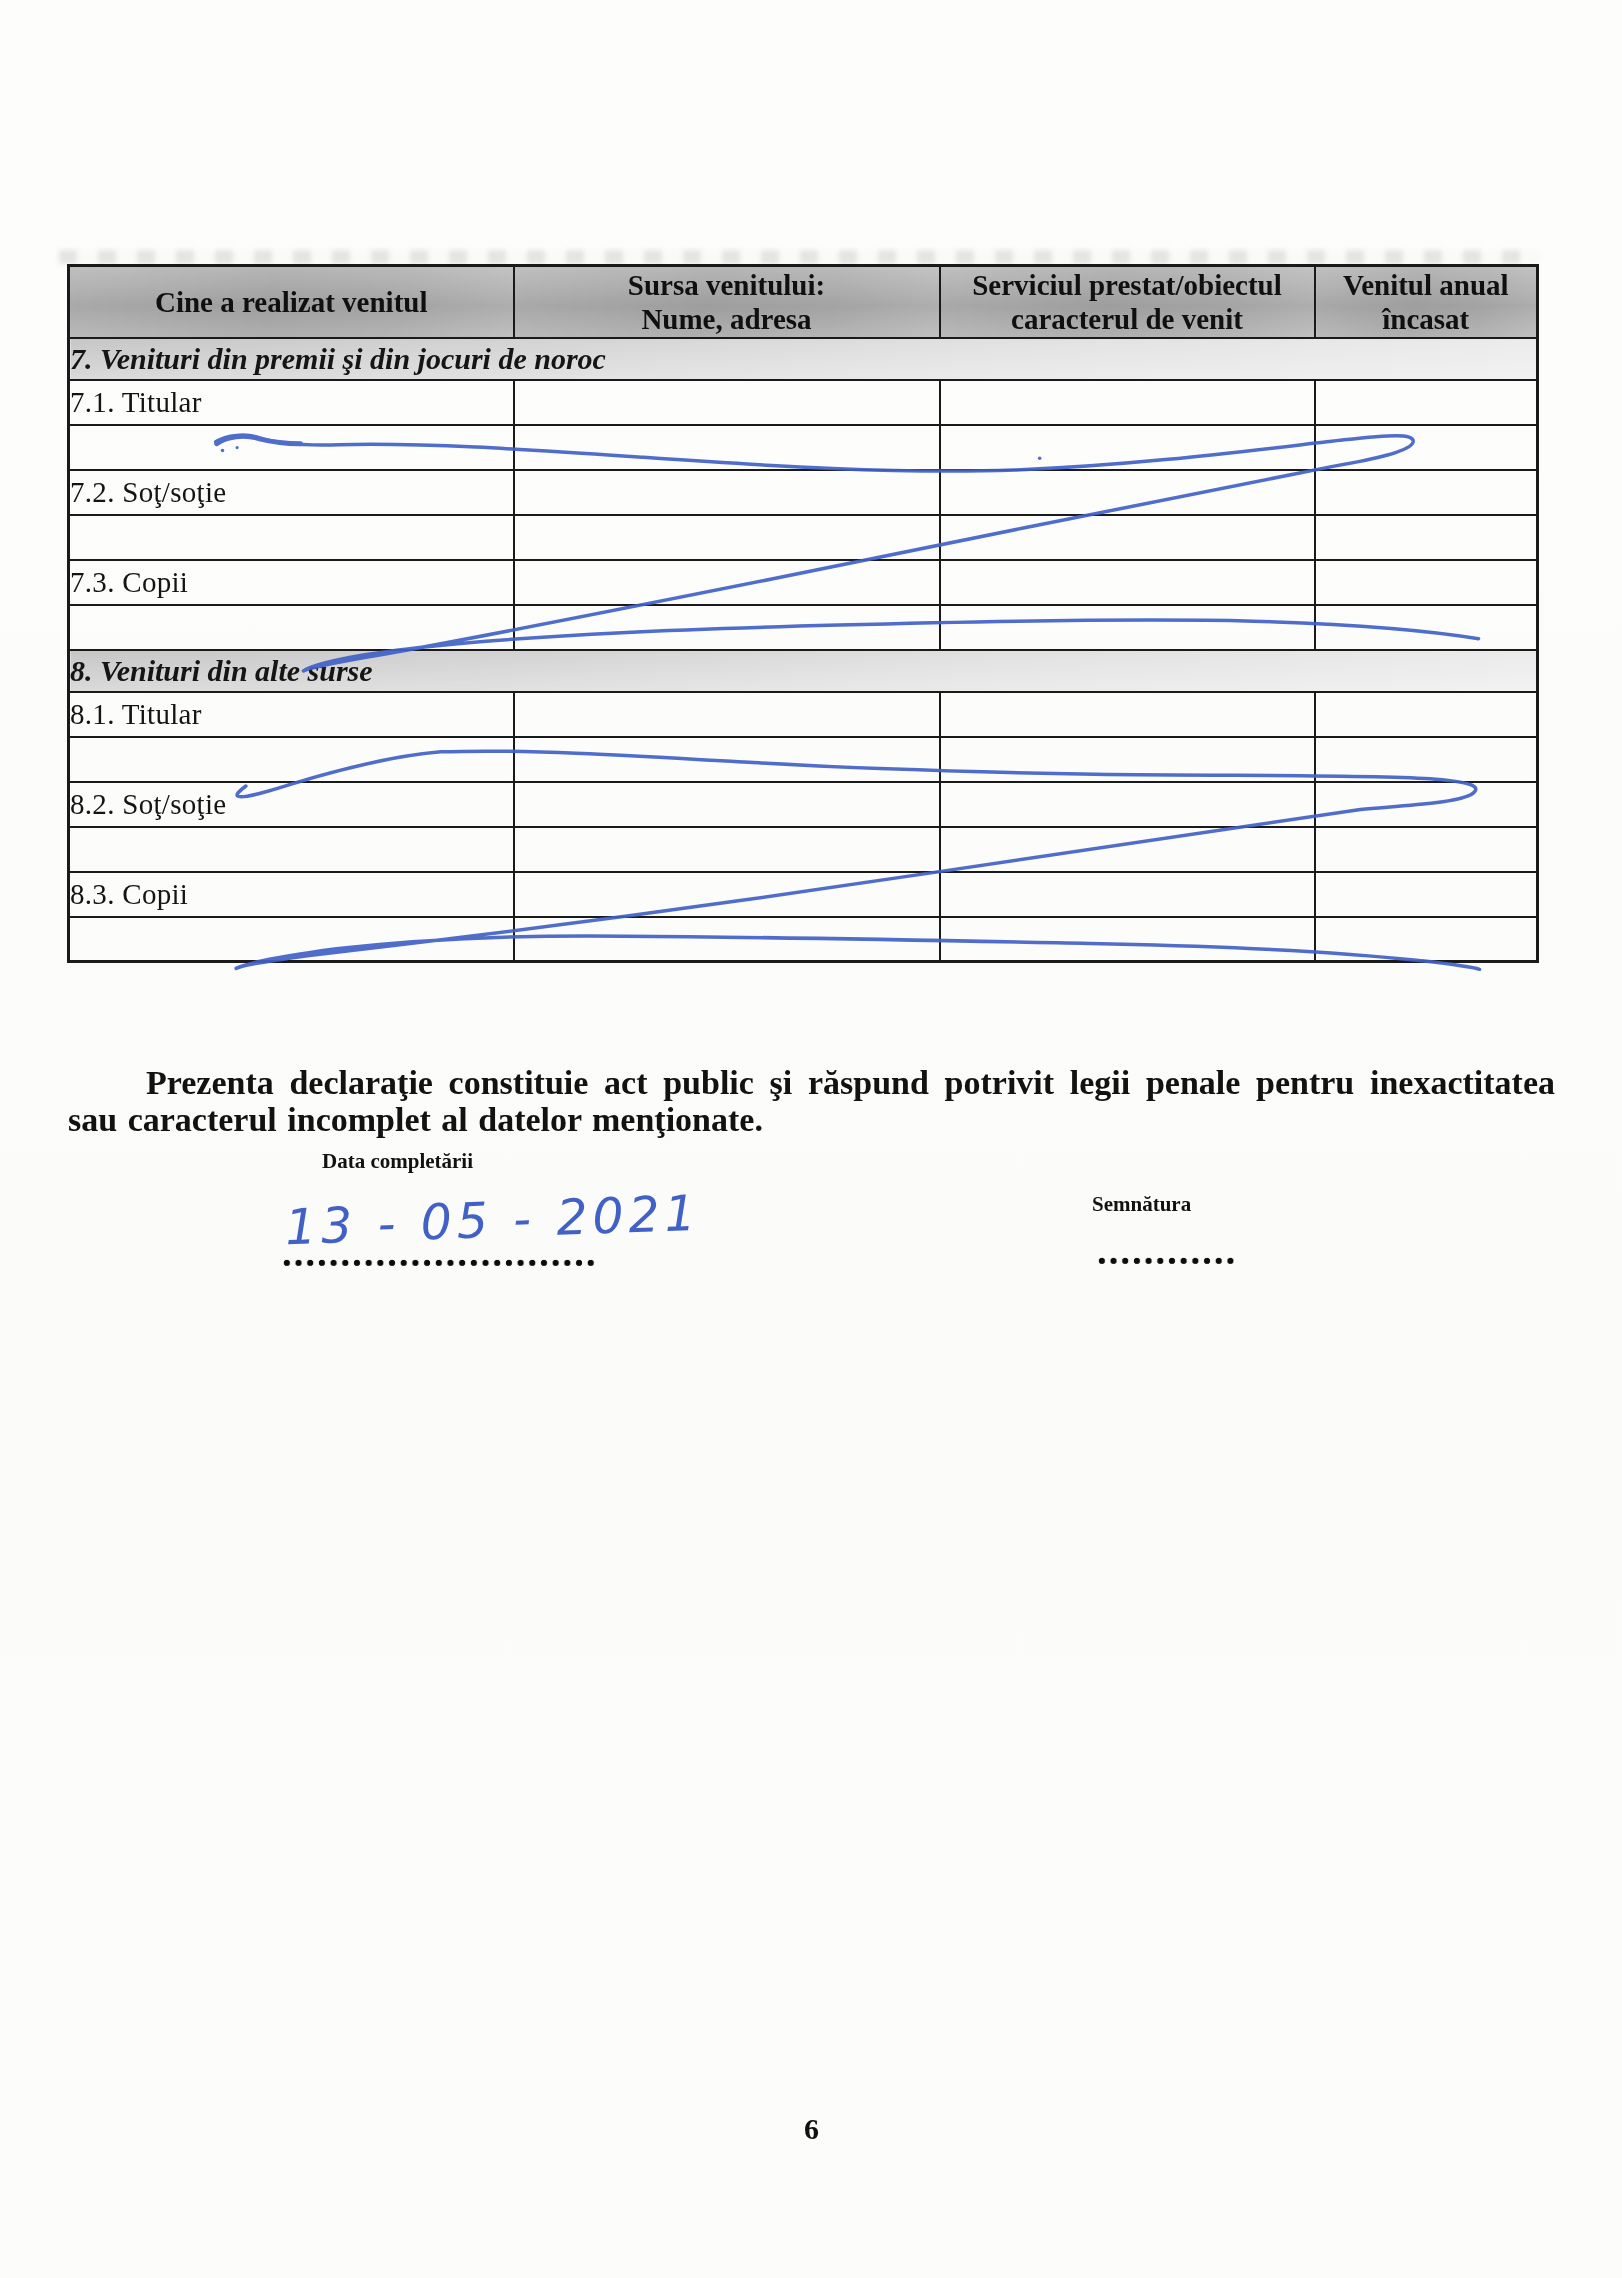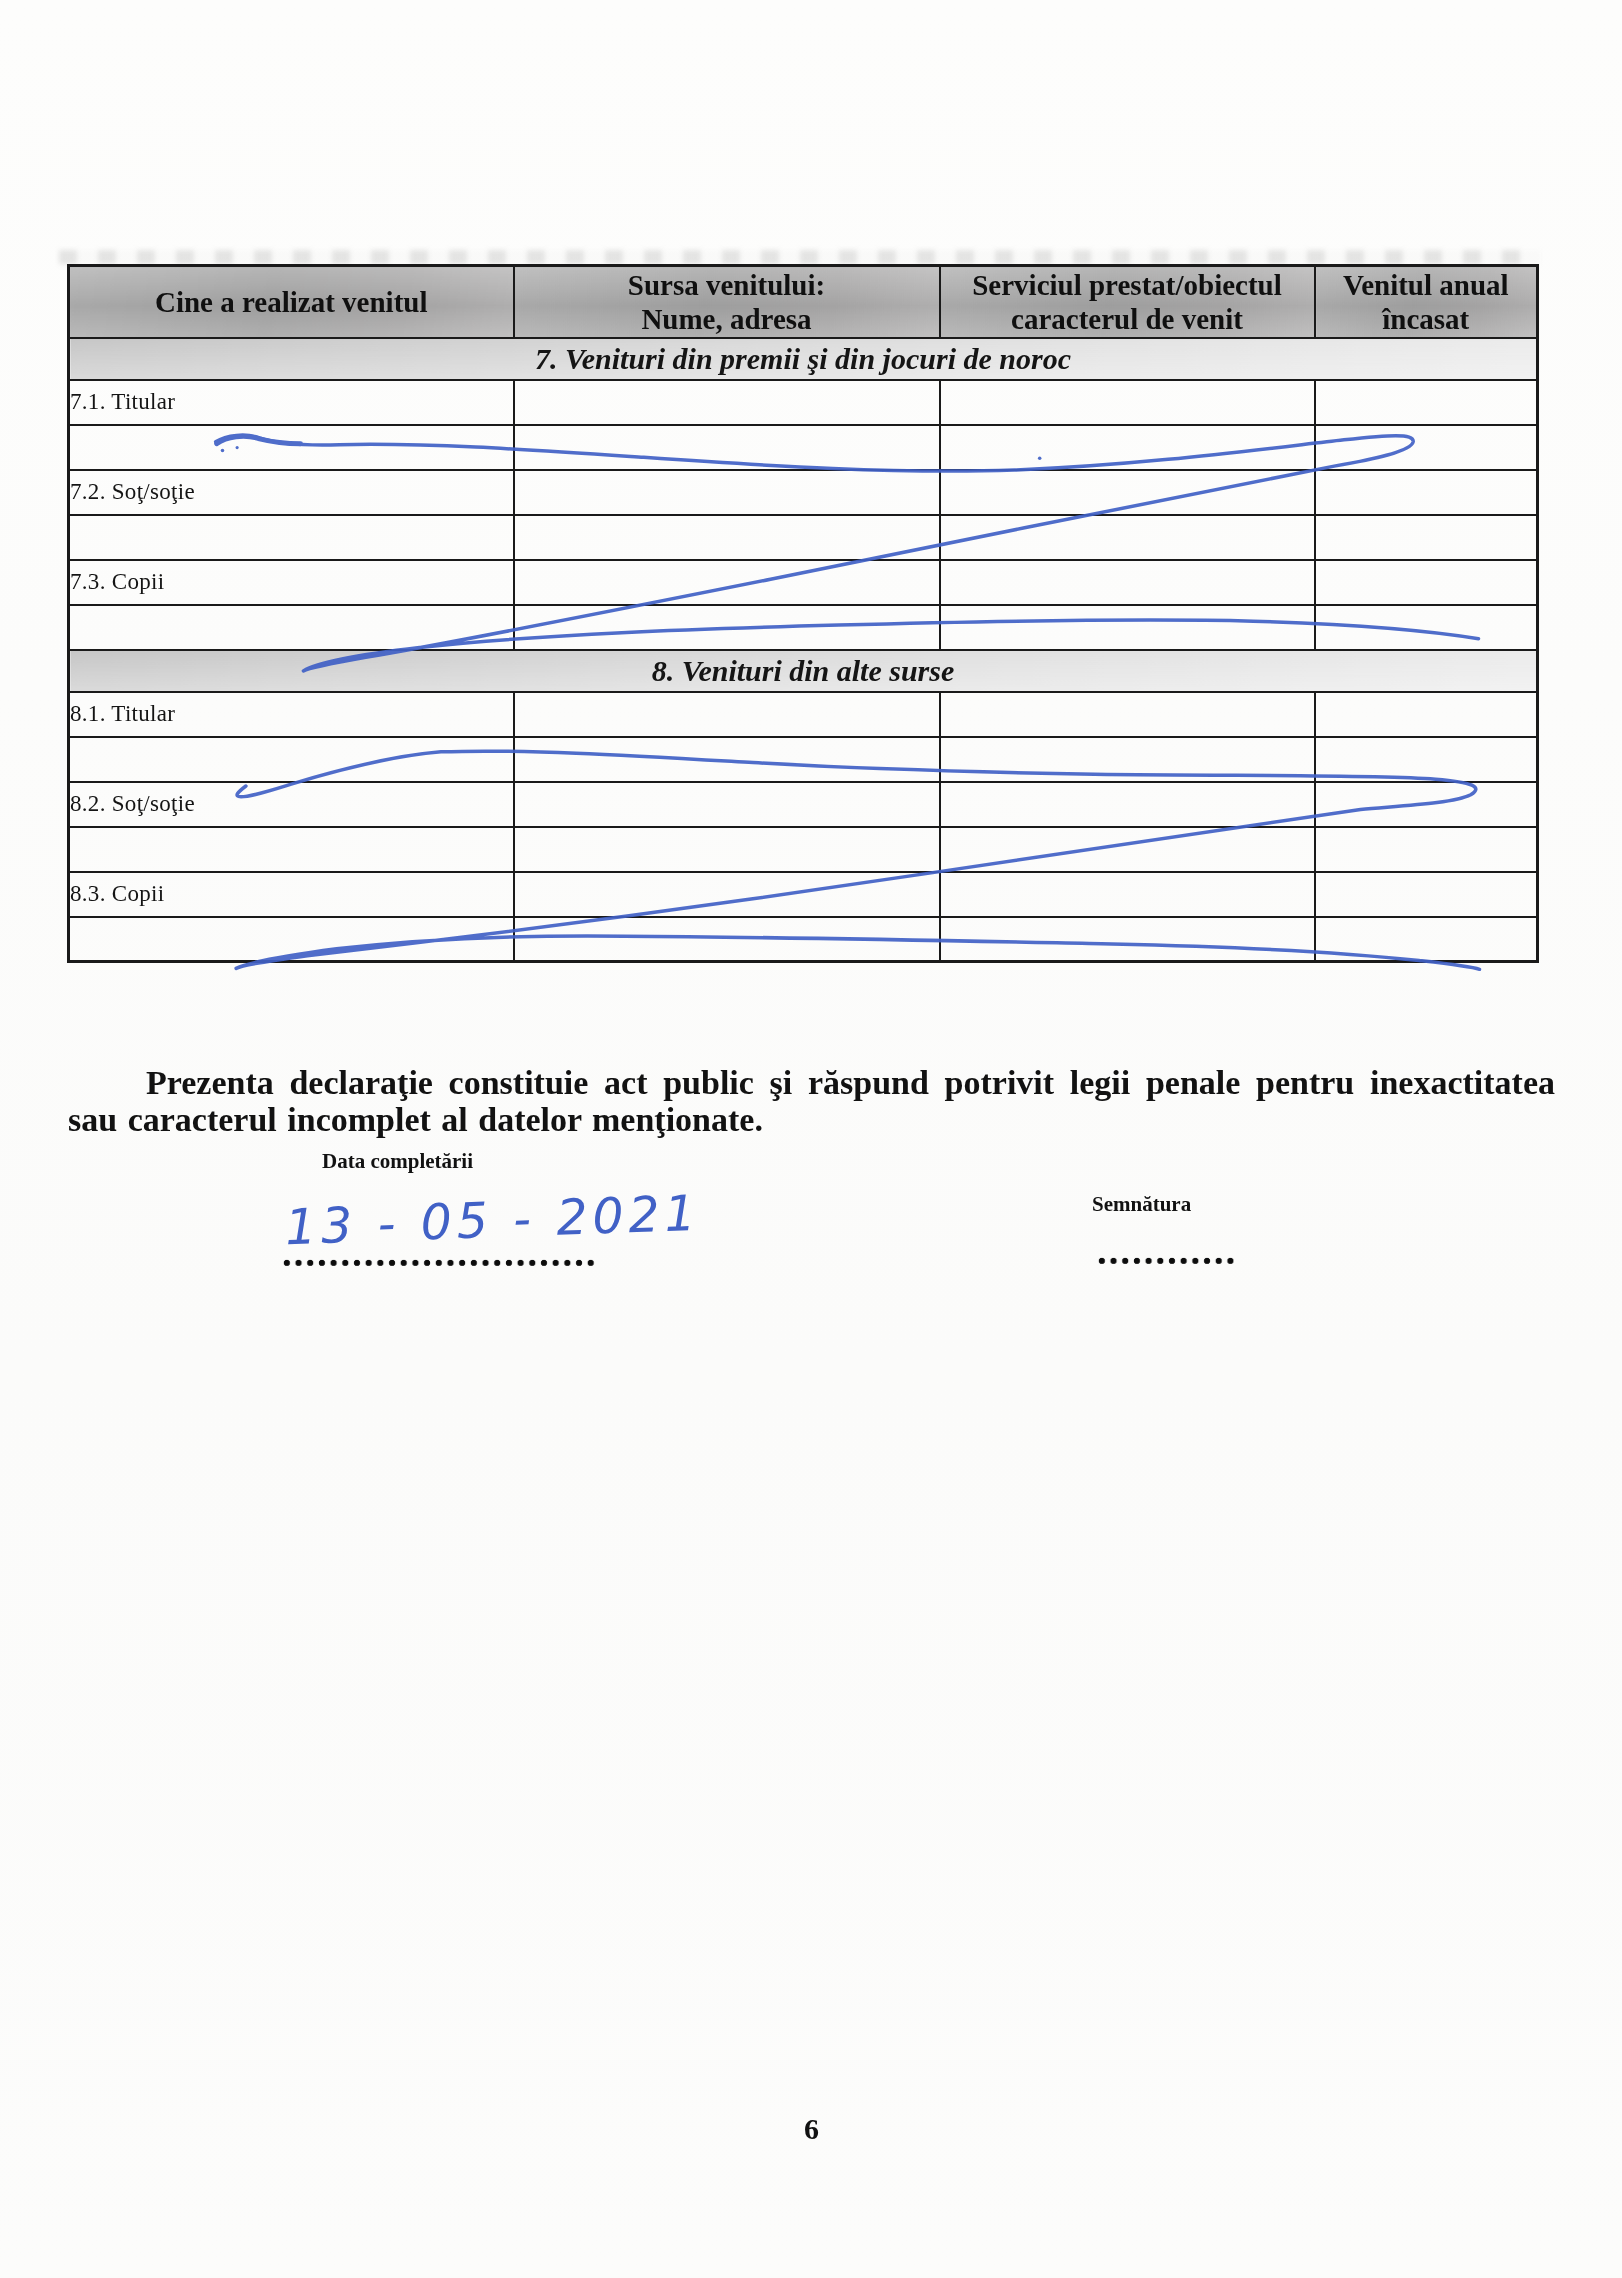--- a/index.html
+++ b/index.html
@@ -11,38 +11,38 @@
   }
   
   .scan-noise{position:absolute;left:59px;top:250px;width:1482px;height:13.7px;
     background:repeating-linear-gradient(90deg,rgba(120,120,120,.18) 0 17.6px,rgba(200,200,200,.05) 17.6px 39px);
     filter:blur(2.9px);}
   
   .tbl-wrap{position:absolute;left:67px;top:264px;}
   table.decl{border-collapse:collapse;table-layout:fixed;width:1470px;border:3.9px solid #1a1a1a;}
   table.decl td,table.decl th{border:2px solid #1a1a1a;padding:0;overflow:hidden;}
   tr.r-head{height:72px;}
-  tr.r-band{height:42px;text-align:center;}
+  tr.r-band{height:42px;}
   tr.r-label{height:45px;}
   tr.r-empty{height:45px;}
   th.hcell{
     background:
       linear-gradient(180deg,rgba(255,255,255,.16) 0%,rgba(0,0,0,.06) 55%,rgba(255,255,255,.10) 100%),
       linear-gradient(100deg,#b3b3b3 0%,#a7a7a7 45%,#aeadad 75%,#bab9b9 100%);
     font-weight:bold;font-size:29px;line-height:34px;text-align:center;vertical-align:middle;color:#101010;
   }
   th.hcell .t,th.hcell .s{display:block;}
   td.band{
     background:
       linear-gradient(180deg,rgba(255,255,255,0) 0%,rgba(255,255,255,.35) 100%),
       linear-gradient(92deg,#c6c6c6 0%,#d2d2d2 30%,#e0e0e0 62%,#ebebeb 100%);
     font-style:italic;font-weight:bold;font-size:30px;vertical-align:middle;
     padding-left:9.8px;color:#151515;
   }
-  td.label{font-size:23px;vertical-align:middle;padding-left:7.8px;letter-spacing:0.3px;}
+  td.label{font-size:29px;vertical-align:middle;padding-left:7.8px;letter-spacing:0.3px;}
   td.blank{background:transparent;}
   
   #ink{position:absolute;left:0;top:0;width:1623px;height:2278px;pointer-events:none;}
   
   .para{
     position:absolute;left:68px;top:1030px;width:1487px;
     font-weight:bold;font-size:34px;line-height:37px;text-align:justify;text-indent:78px;
     word-spacing:2px;color:#121212;
   }
   .h-label{position:absolute;font-weight:bold;font-size:21px;color:#121212;white-space:nowrap;}

